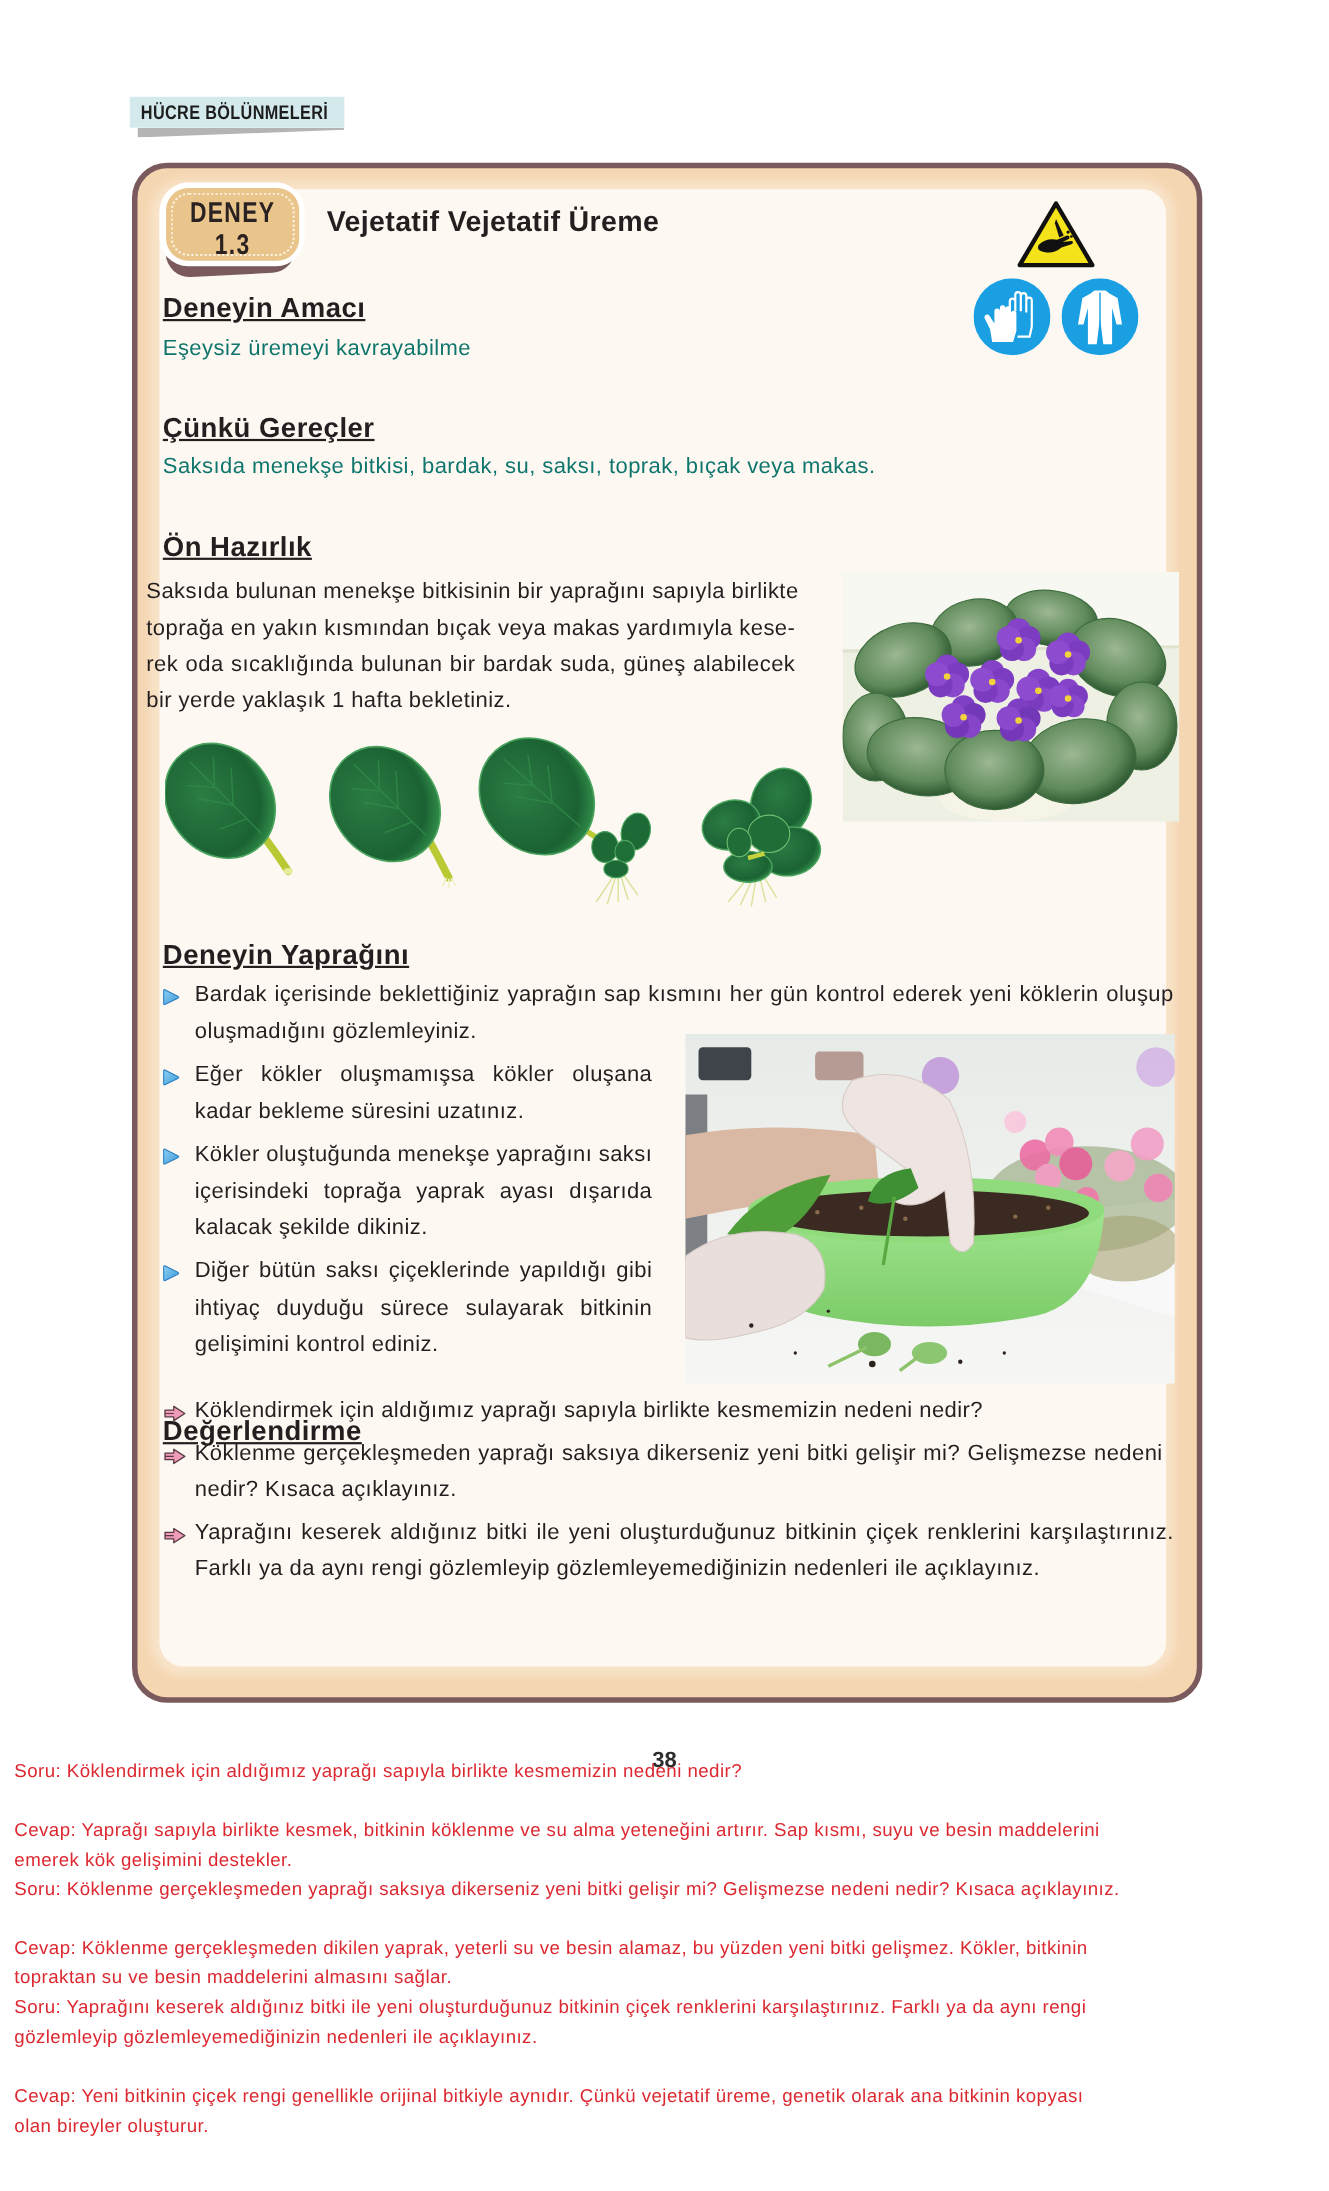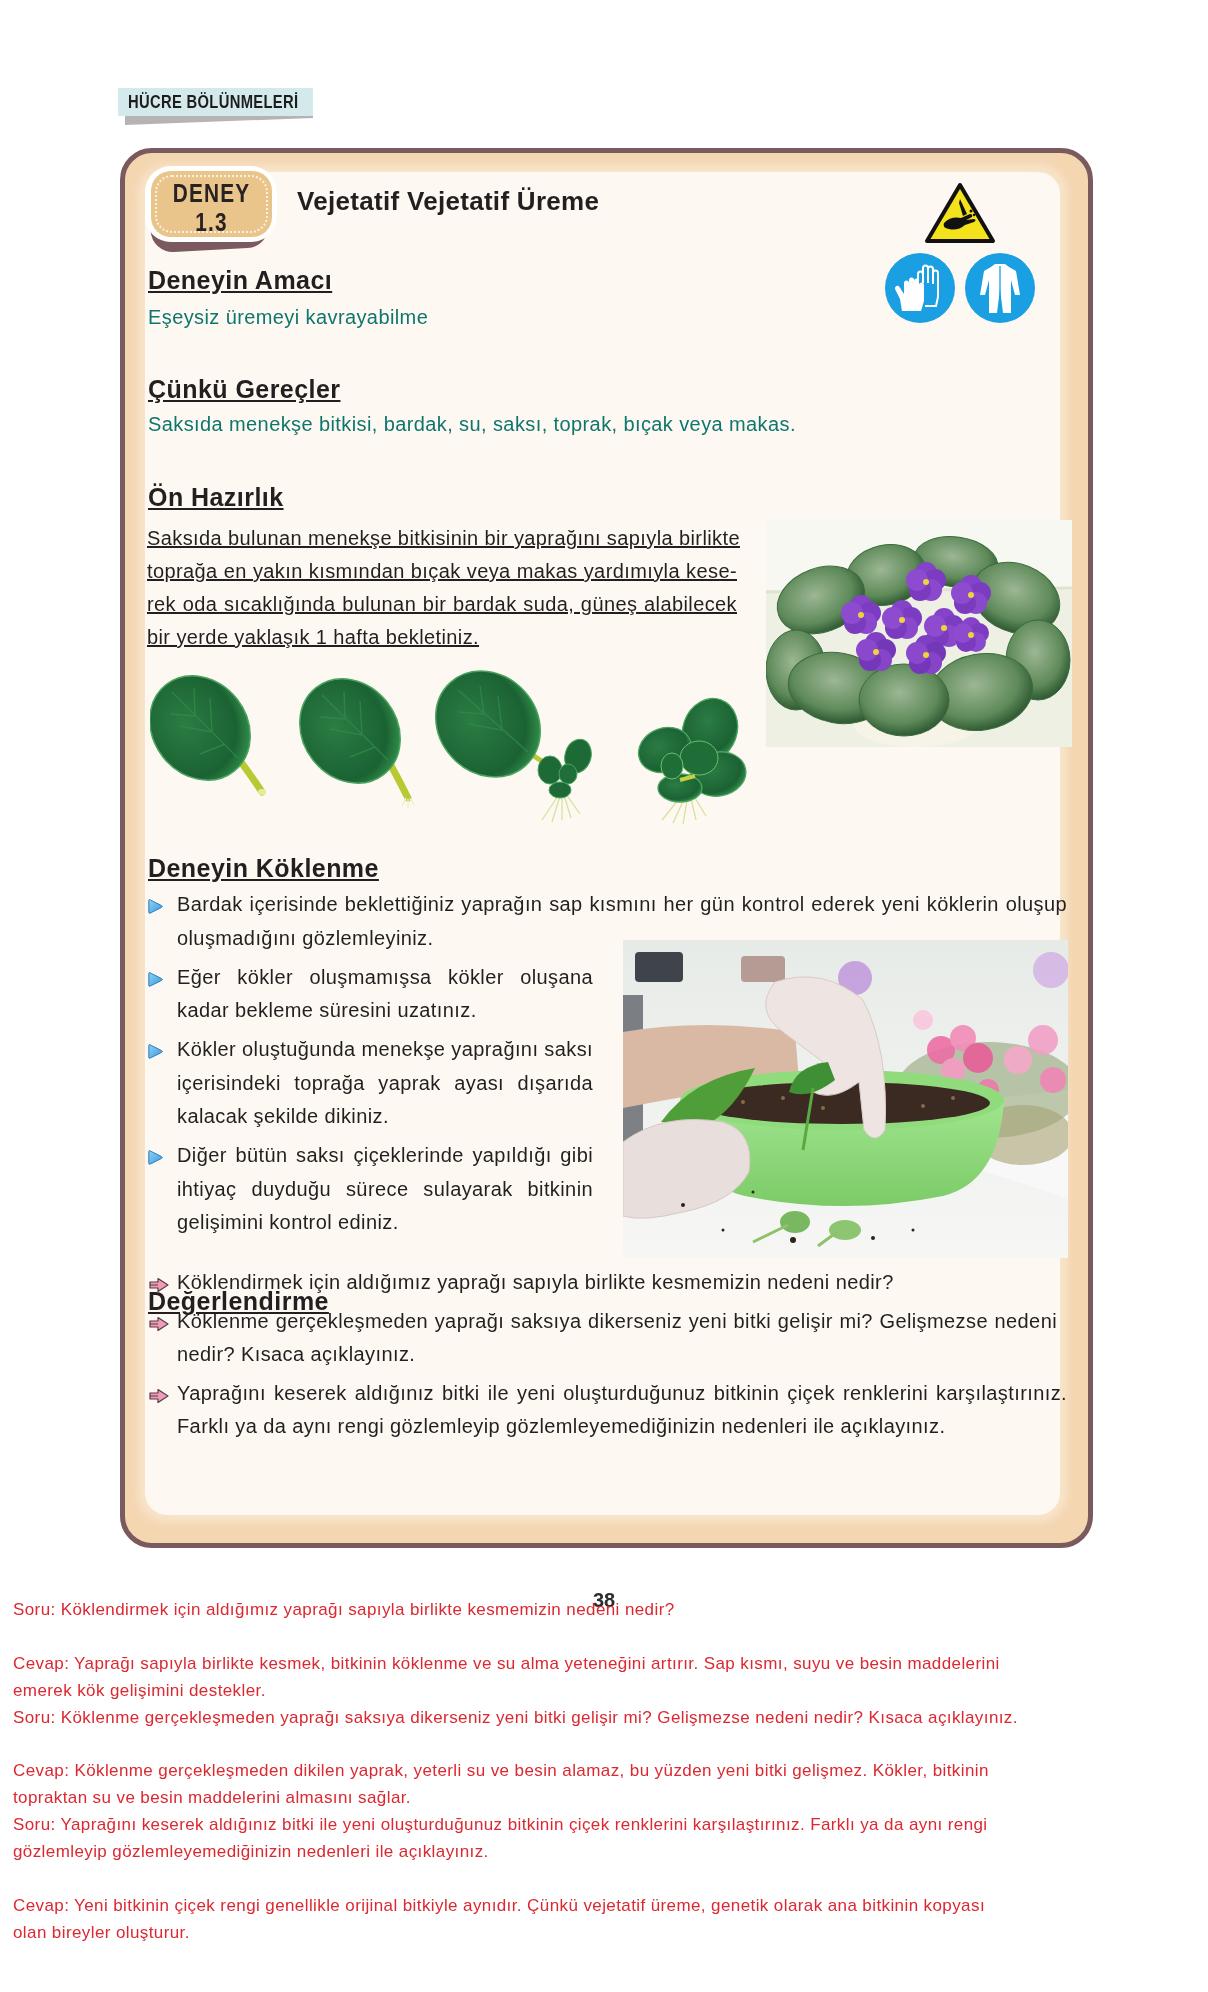--- a/index.html
+++ b/index.html
@@ -101,21 +101,21 @@
     <line x1="35" y1="13" x2="35" y2="44" stroke="#1a9fe2" stroke-width="1.3"></line>
   </svg>
 
   <div class="abs h" style="left:148px;top:268px;">Deneyin Amacı</div>
   <div class="abs t" style="left:148px;top:305px;">Eşeysiz üremeyi kavrayabilme</div>
 
   <div class="abs h" style="left:148px;top:377px;">Çünkü Gereçler</div>
   <div class="abs t" style="left:148px;top:412px;">Saksıda menekşe bitkisi, bardak, su, saksı, toprak, bıçak veya makas.</div>
 
   <div class="abs h" style="left:148px;top:485px;">Ön Hazırlık</div>
-  <div class="abs" style="left:147px;top:522px;width:590px;text-decoration:underline;">
+  <div class="abs" style="left:133px;top:522px;width:590px;">
     <div class="ln jl">Saksıda bulunan menekşe bitkisinin bir yaprağını sapıyla birlikte</div>
     <div class="ln jl">toprağa en yakın kısmından bıçak veya makas yardımıyla kese-</div>
     <div class="ln jl">rek oda sıcaklığında bulunan bir bardak suda, güneş alabilecek</div>
     <div class="ln">bir yerde yaklaşık 1 hafta bekletiniz.</div>
   </div>
 
   <svg class="abs" style="left:766px;top:520px;" width="306" height="227" viewBox="0 0 306 227">
     <rect width="306" height="227" fill="#eef0e4"></rect>
     <rect width="306" height="70" fill="#f7f8f1"></rect>
     <line x1="0" y1="72" x2="306" y2="68" stroke="#dfe3cf" stroke-width="3"></line>
@@ -231,21 +231,21 @@
       <ellipse cx="560" cy="62" rx="27" ry="32" transform="rotate(20 560 62)" fill="url(#leafg)" stroke="#4aa35e" stroke-width="1.3"></ellipse>
       <ellipse cx="515" cy="82" rx="27" ry="22" transform="rotate(-20 515 82)" fill="url(#leafg)" stroke="#4aa35e" stroke-width="1.3"></ellipse>
       <ellipse cx="568" cy="106" rx="28" ry="22" transform="rotate(-10 568 106)" fill="url(#leafg)" stroke="#4aa35e" stroke-width="1.3"></ellipse>
       <ellipse cx="530" cy="120" rx="22" ry="14" fill="url(#leafg)" stroke="#4aa35e" stroke-width="1.3"></ellipse>
       <ellipse cx="549" cy="90" rx="19" ry="17" fill="#1f6d37" stroke="#6fbf72" stroke-width="1"></ellipse>
       <ellipse cx="522" cy="98" rx="11" ry="13" fill="#1f6d37" stroke="#6fbf72" stroke-width="1"></ellipse>
       <path d="M530 112 L545 108" stroke="#c4d23f" stroke-width="4"></path>
     </g>
   </svg>
 
-  <div class="abs h" style="left:148px;top:856px;">Deneyin Köklenme</div>
+  <div class="abs h" style="left:148px;top:856px;">Deneyin Yaprağını</div>
   <div class="abs" style="left:147px;top:888px;">
     <div class="step">
       <svg class="bullet" width="17" height="17" viewBox="0 0 17 17">
           <path d="M3.2 1.8 Q1.8 1.2 1.8 2.8 V14.2 Q1.8 15.8 3.3 15 L14.6 9.4 Q16.2 8.5 14.6 7.6 L3.3 2 Z" fill="url(#bulg)" stroke="#2b7fc0" stroke-width="1"></path>
         </svg>
       <div class="lines">
         <div class="ln ln2 jl" style="width:890px;">Bardak içerisinde beklettiğiniz yaprağın sap kısmını her gün kontrol ederek yeni köklerin oluşup</div>
         <div class="ln ln2">oluşmadığını gözlemleyiniz.</div>
       </div>
     </div>

